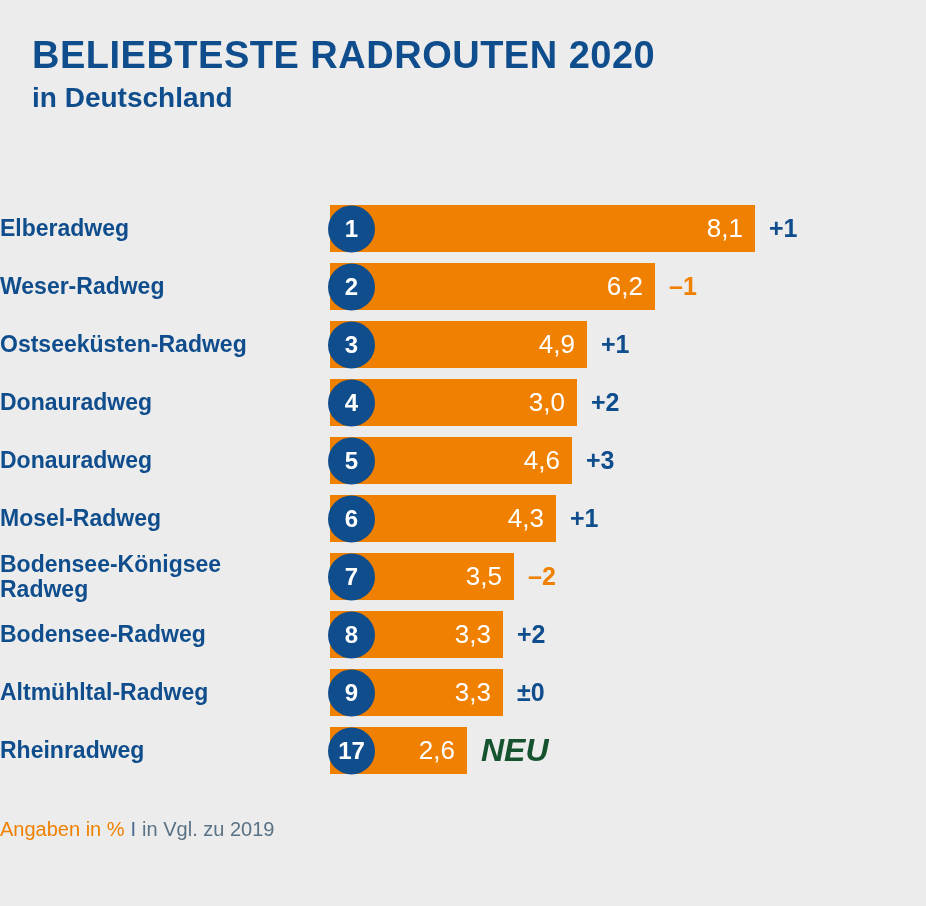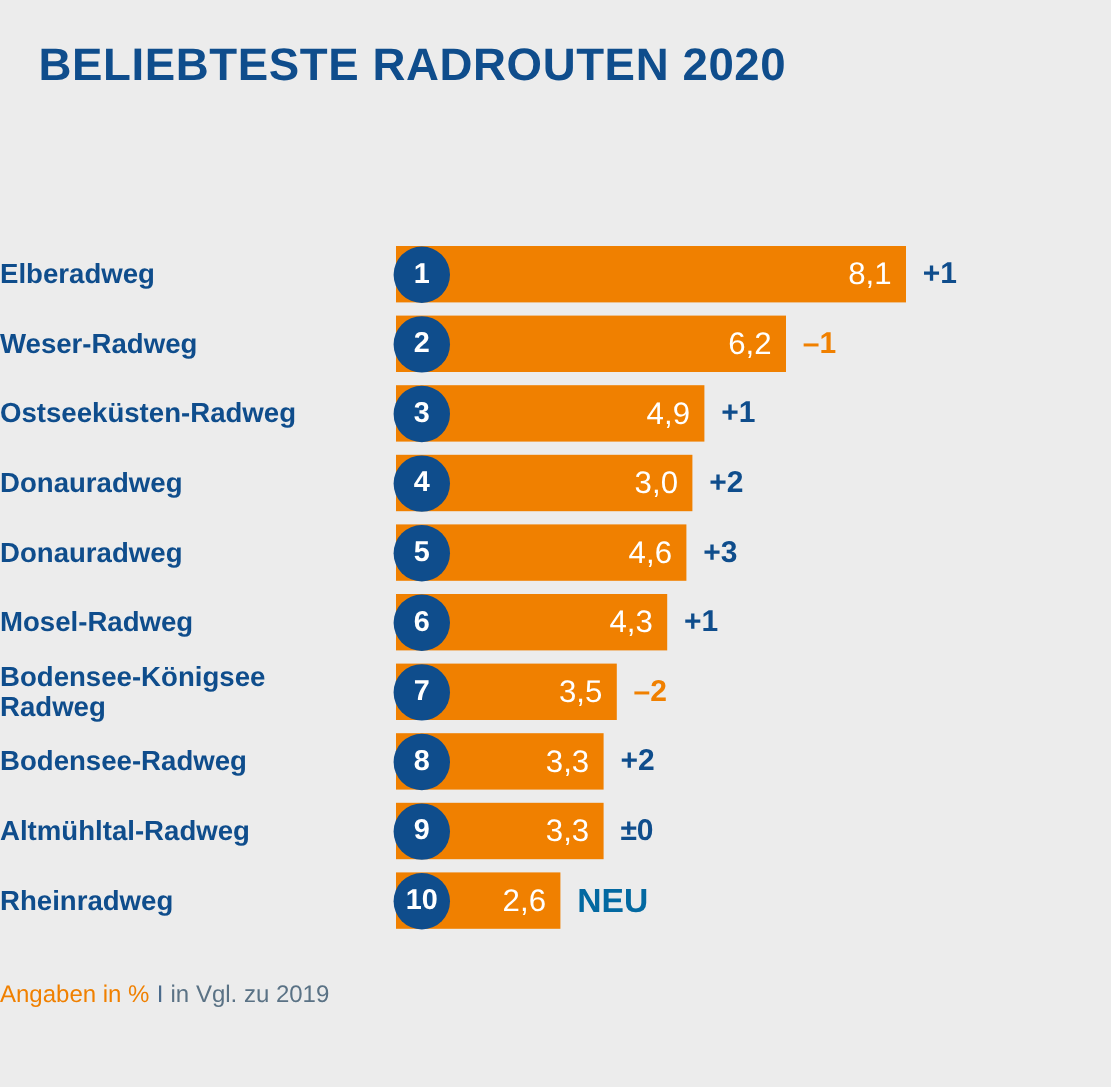--- a/index.html
+++ b/index.html
@@ -111,21 +111,21 @@
   }
   .delta {
     font-size: 25px;
     font-weight: bold;
     margin-left: 14px;
     white-space: nowrap;
   }
   .delta.up { color: #0f4d8c; }
   .delta.down { color: #f08000; }
   .delta.same { color: #0f4d8c; }
-  .delta.new { color: #0369a1; font-size: 28px; }
+  .delta.new { color: #14532d; font-size: 32px; font-style: italic; }
 
   
   .footer {
     position: absolute;
     left: 0;
     top: 818px;
     width: 926px;
     text-align: left;
     font-size: 20px;
   }
@@ -133,20 +133,21 @@
   .footer .f-sep { color: #4b6b8c; padding: 0 6px; }
   .footer .f-grey { color: #5a7285; }
 </style>
 </head>
 <body>
 
 <div class="page">
 
   <div class="header">
     <h1 class="title">BELIEBTESTE RADROUTEN 2020</h1>
+    <h2 class="subtitle">in Deutschland</h2>
   </div>
 
   <div class="chart">
 
     <div class="row">
       <div class="row-label">Elberadweg</div>
       <div class="bar-zone">
         <div class="bar" style="width:425px">
           <div class="rank">1</div>
           <span class="bar-value">8,1</span>
@@ -241,21 +242,21 @@
           <span class="bar-value">3,3</span>
         </div>
         <span class="delta same">±0</span>
       </div>
     </div>
 
     <div class="row">
       <div class="row-label">Rheinradweg</div>
       <div class="bar-zone">
         <div class="bar" style="width:137px">
-          <div class="rank">10</div>
+          <div class="rank">17</div>
           <span class="bar-value">2,6</span>
         </div>
         <span class="delta new">NEU</span>
       </div>
     </div>
 
   </div>
 
   <div class="footer">
     <span class="f-orange">Angaben in %</span><span class="f-sep">I</span><span class="f-grey">in Vgl. zu 2019</span>

